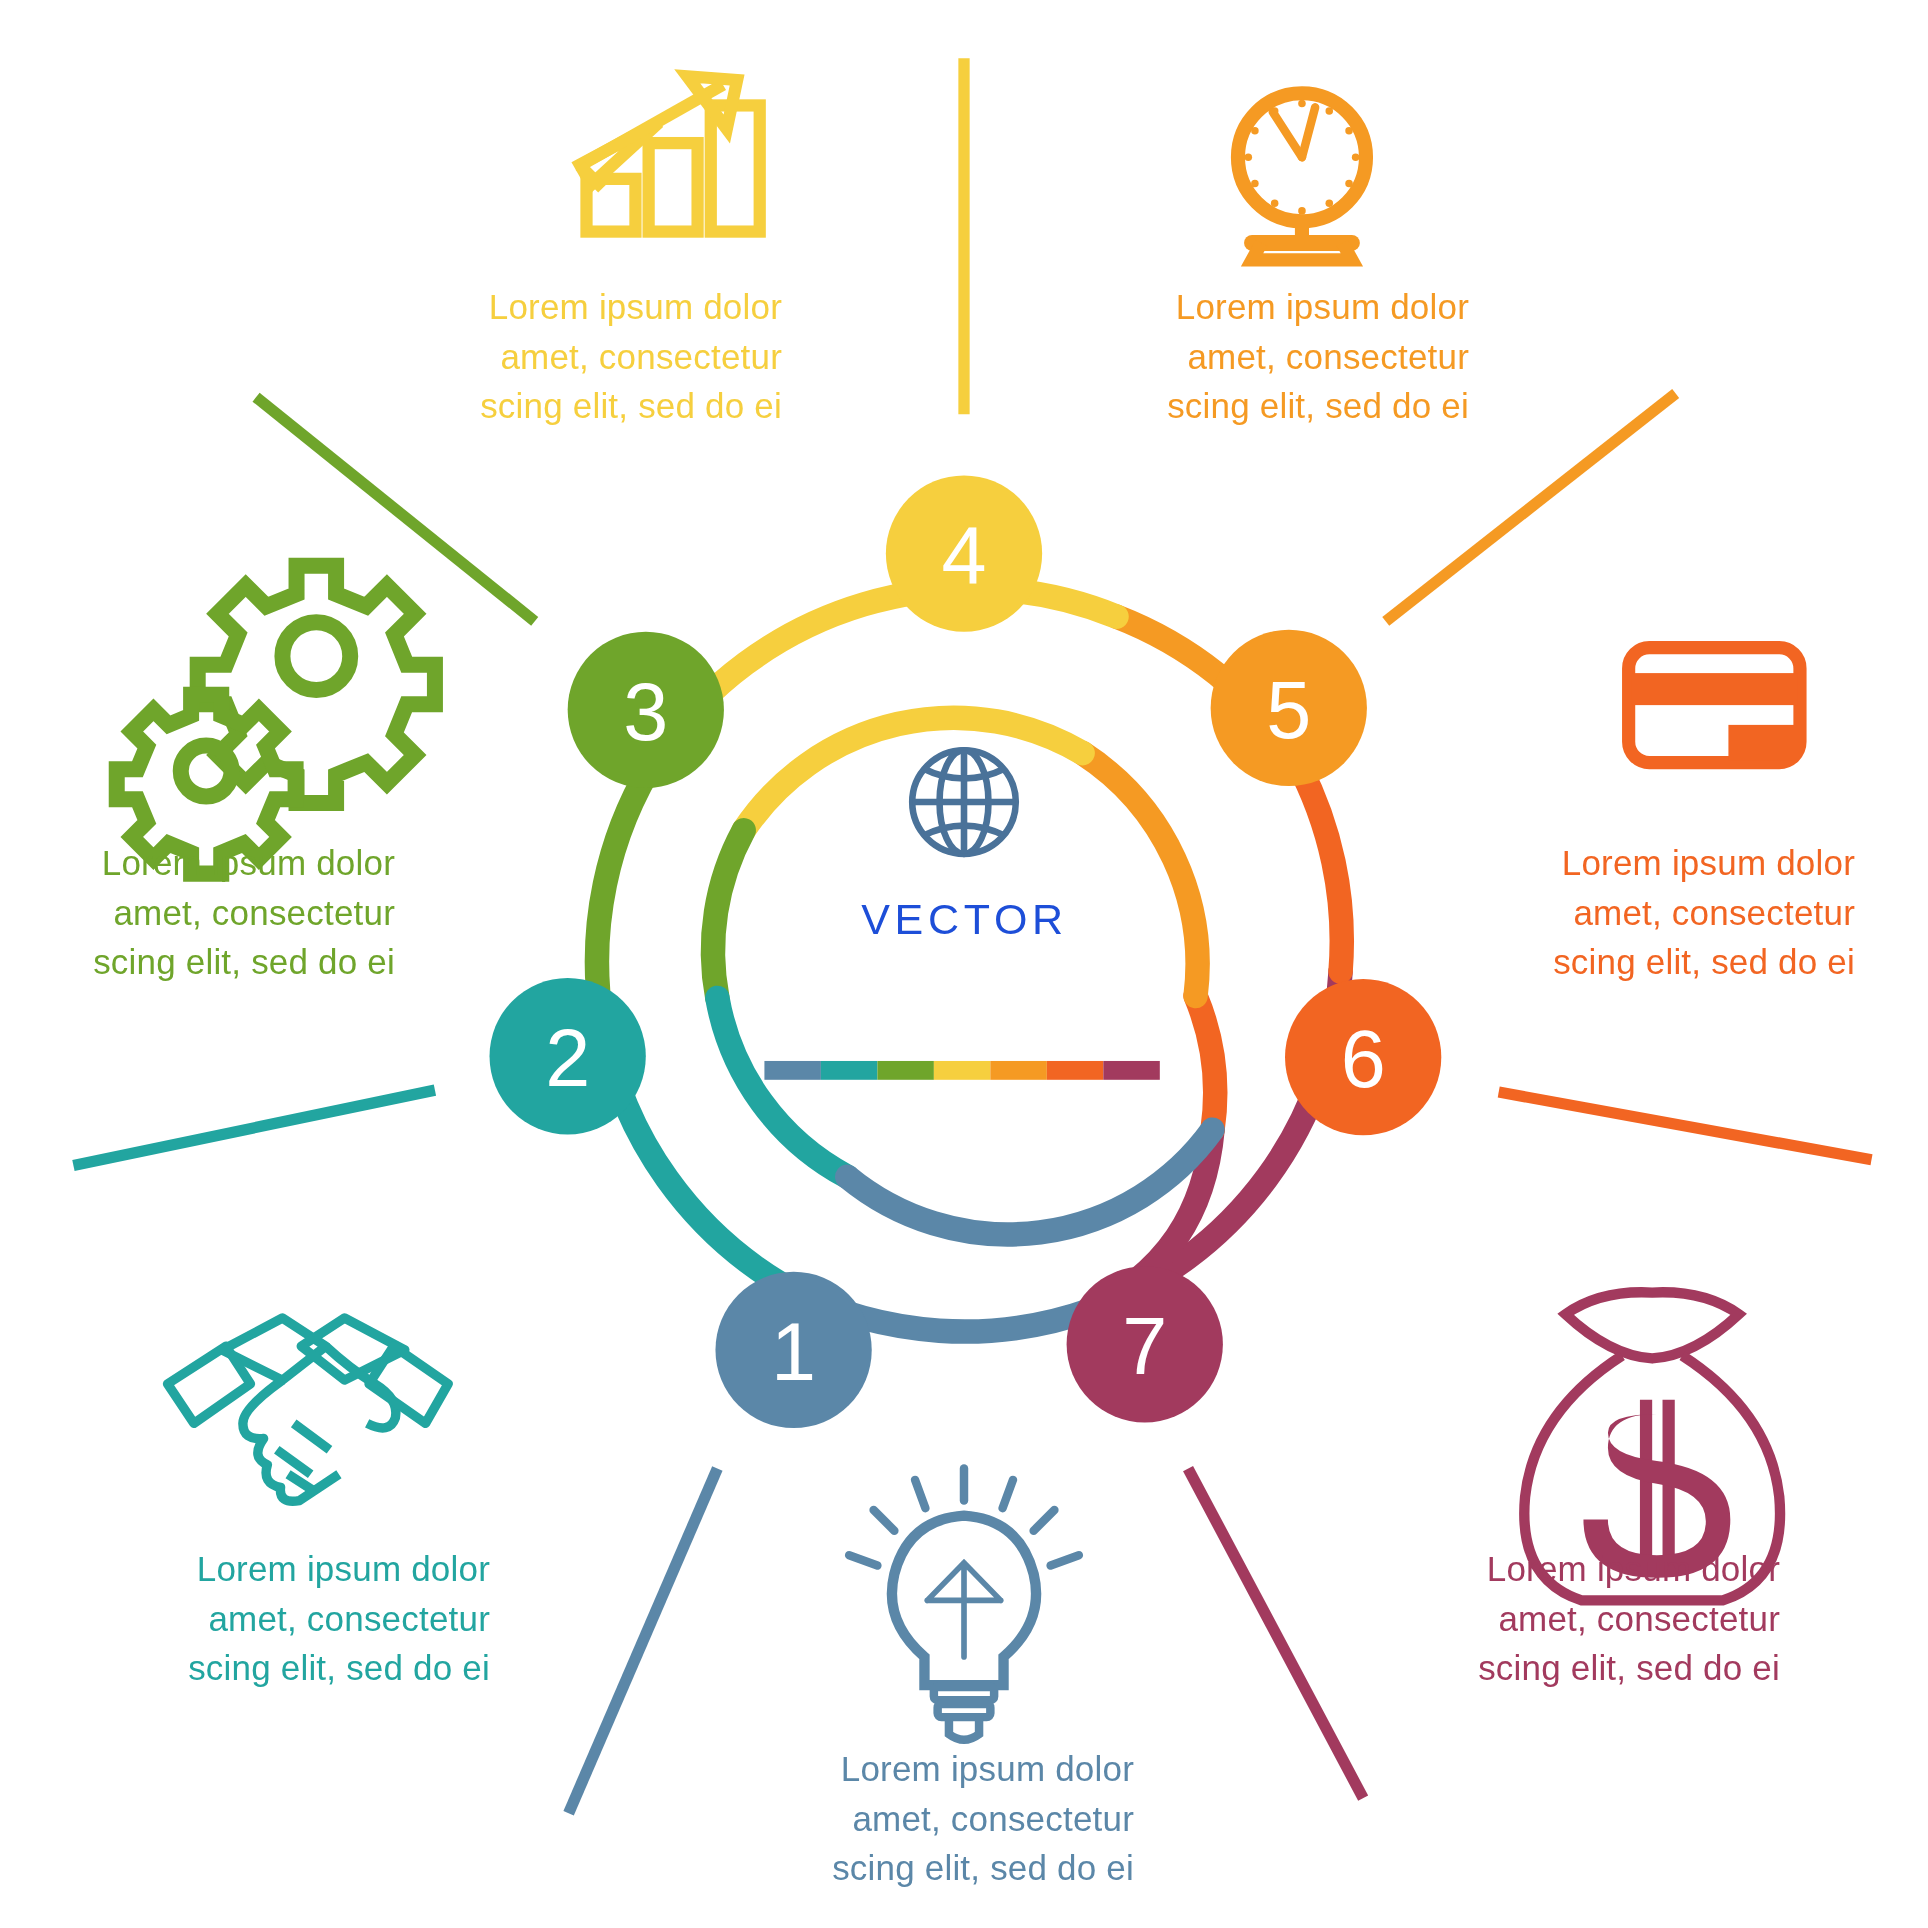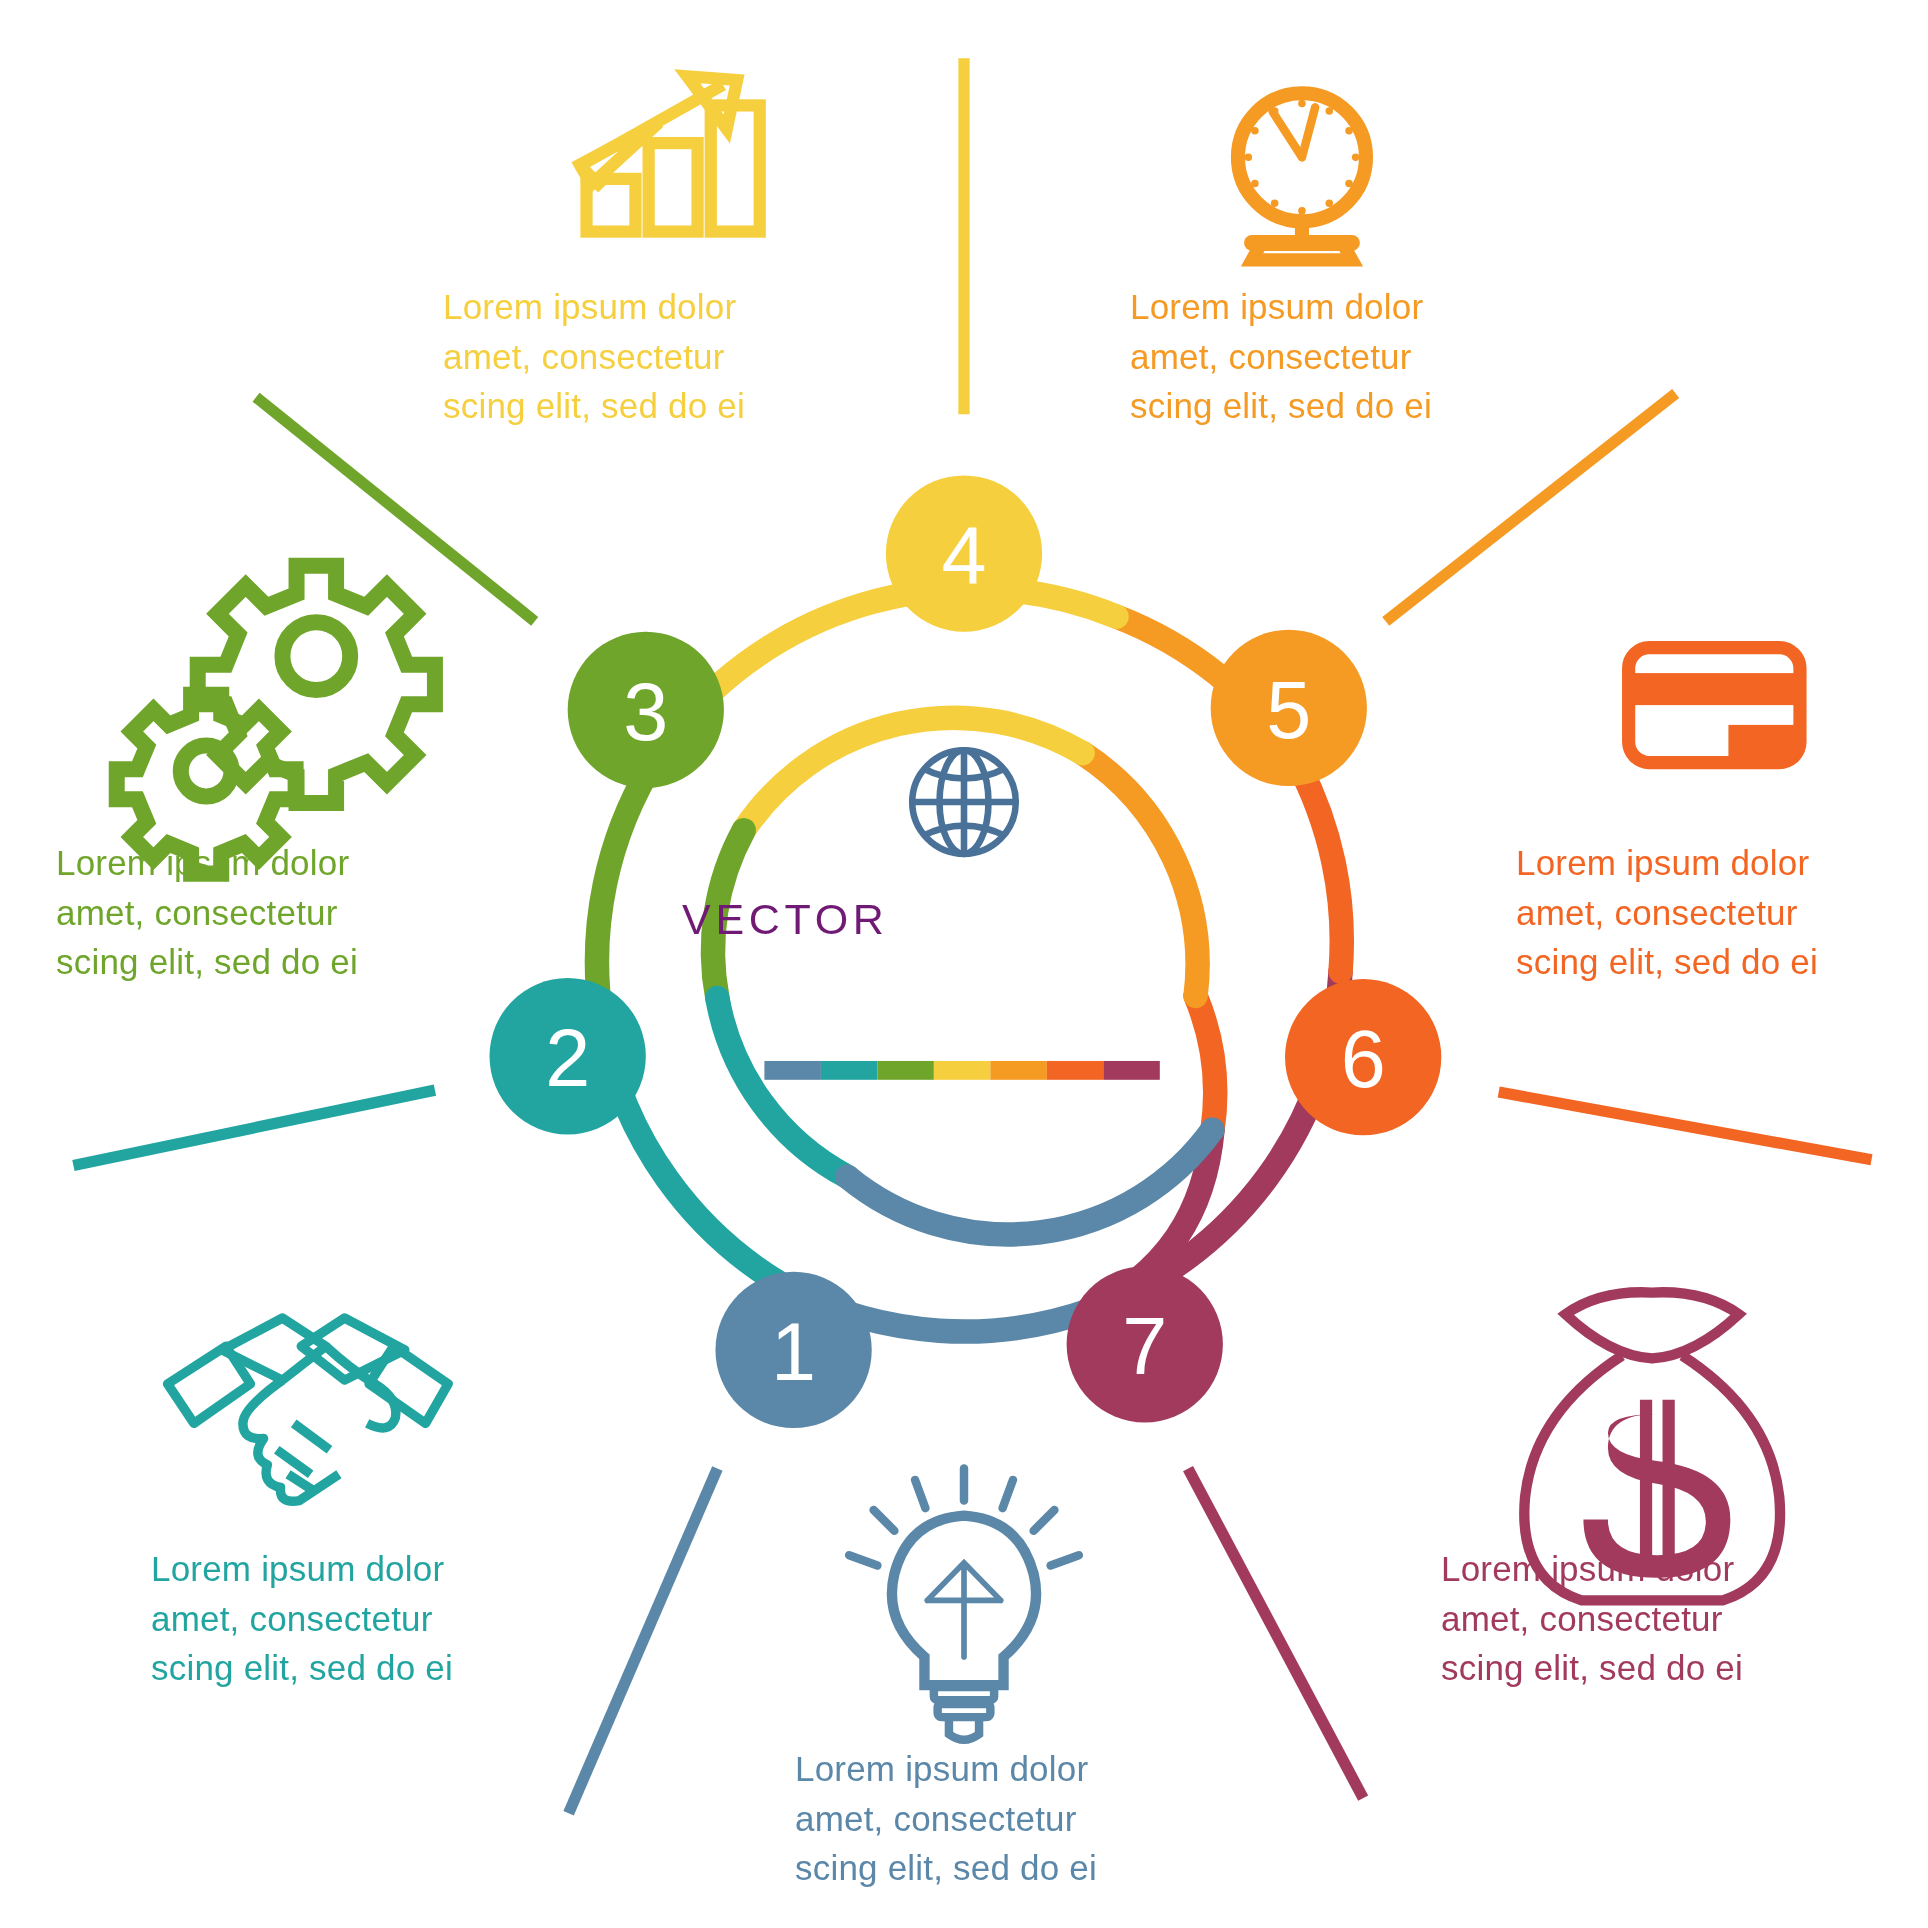--- a/index.html
+++ b/index.html
@@ -1,24 +1,24 @@
 <!DOCTYPE html>
 <html style="font-size:15px"><head>
 <meta charset="utf-8">
 <style>
   html,body{margin:0;padding:0;background:#ffffff;}
   body{width:1928px;height:1928px;position:relative;overflow:hidden;
        font-family:"Liberation Sans","DejaVu Sans",sans-serif;}
   #stage{position:absolute;left:0;top:0;width:1928px;height:1928px;}
   svg.layer{position:absolute;left:0;top:0;width:1928px;height:1928px;overflow:visible;}
-  .txt{position:absolute;text-align:left;font-size:35px;line-height:1.42;
+  .txt{position:absolute;text-align:right;font-size:35px;line-height:1.42;
        font-weight:400;letter-spacing:0.2px;white-space:pre-line;}
   .num{font-size:86px;fill:#ffffff;font-weight:300;
        font-family:"Liberation Sans","DejaVu Sans",sans-serif;}
-  .ctr-title{position:absolute;text-align:left;color:#701a75;
+  .ctr-title{position:absolute;text-align:center;color:#1d4ed8;
        font-family:"Liberation Sans","DejaVu Sans",sans-serif;font-weight:300;}
   .ctr-1{font-size:43px;letter-spacing:4.7px;}
   .ctr-2{font-size:43px;letter-spacing:4.7px;}
 </style>
 </head>
 <body>
 
 <div id="stage">
 
   <svg class="layer" viewBox="0 0 2048 2048">

